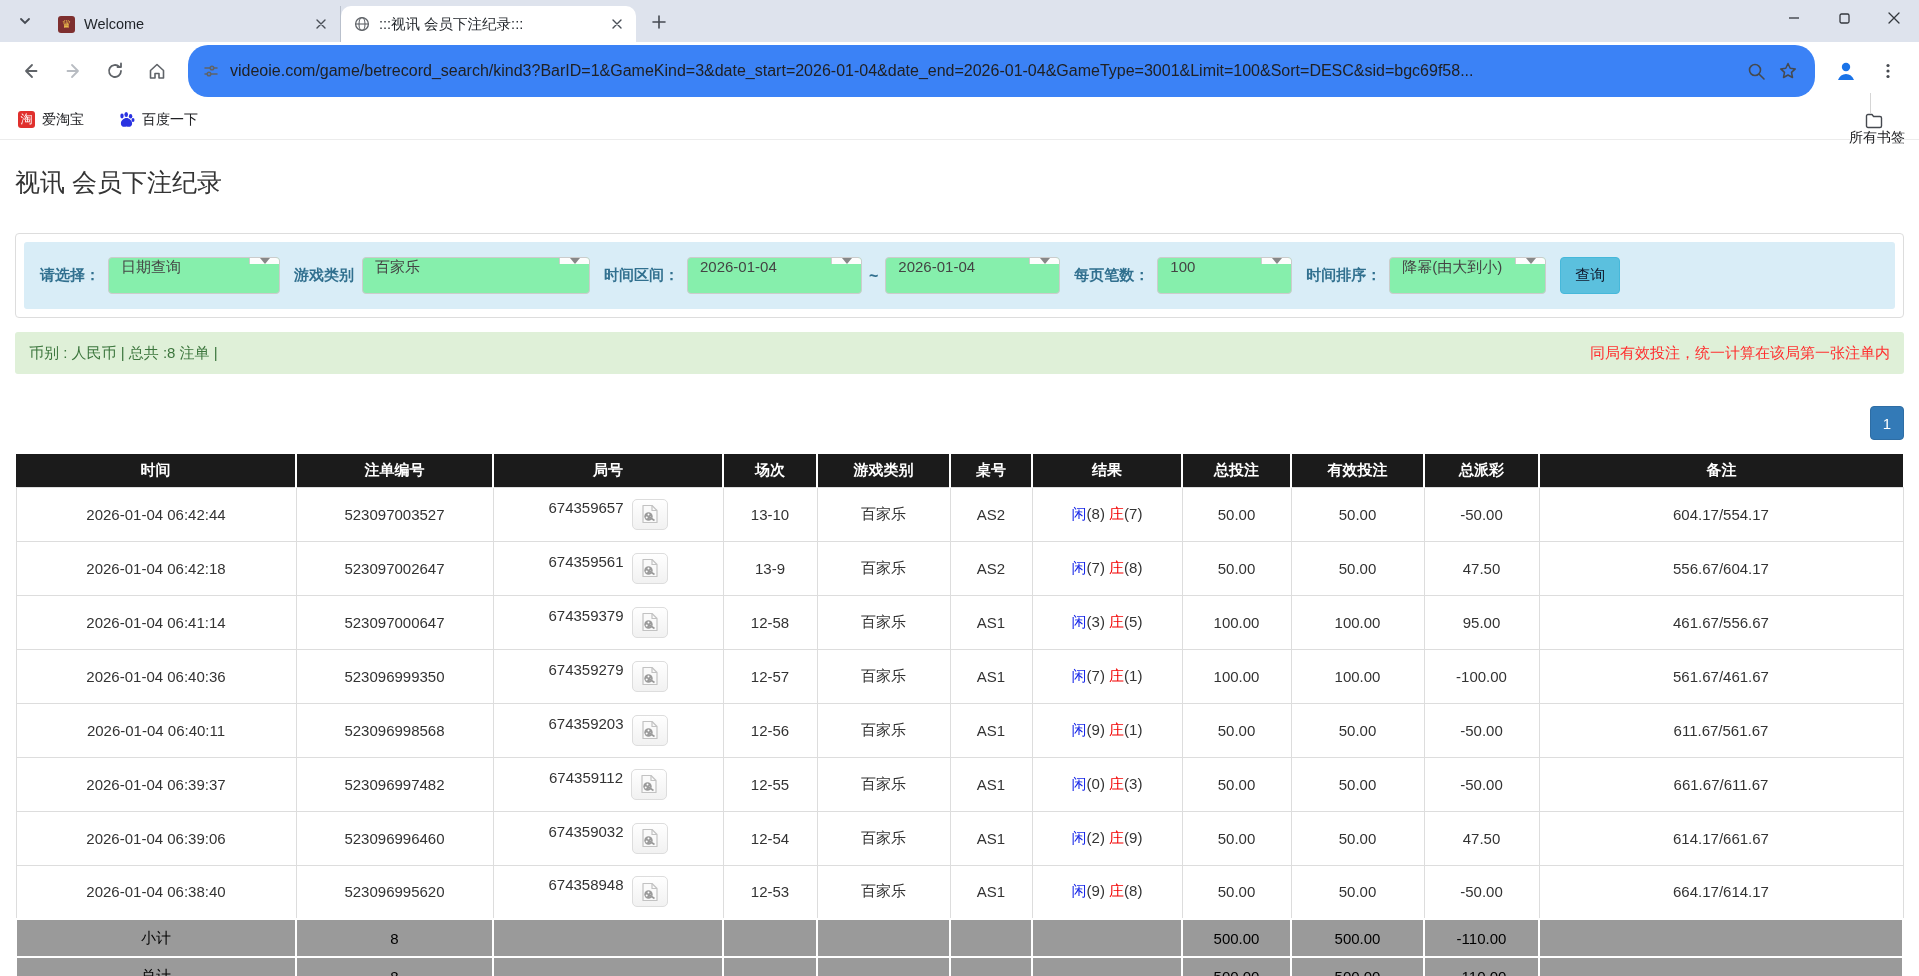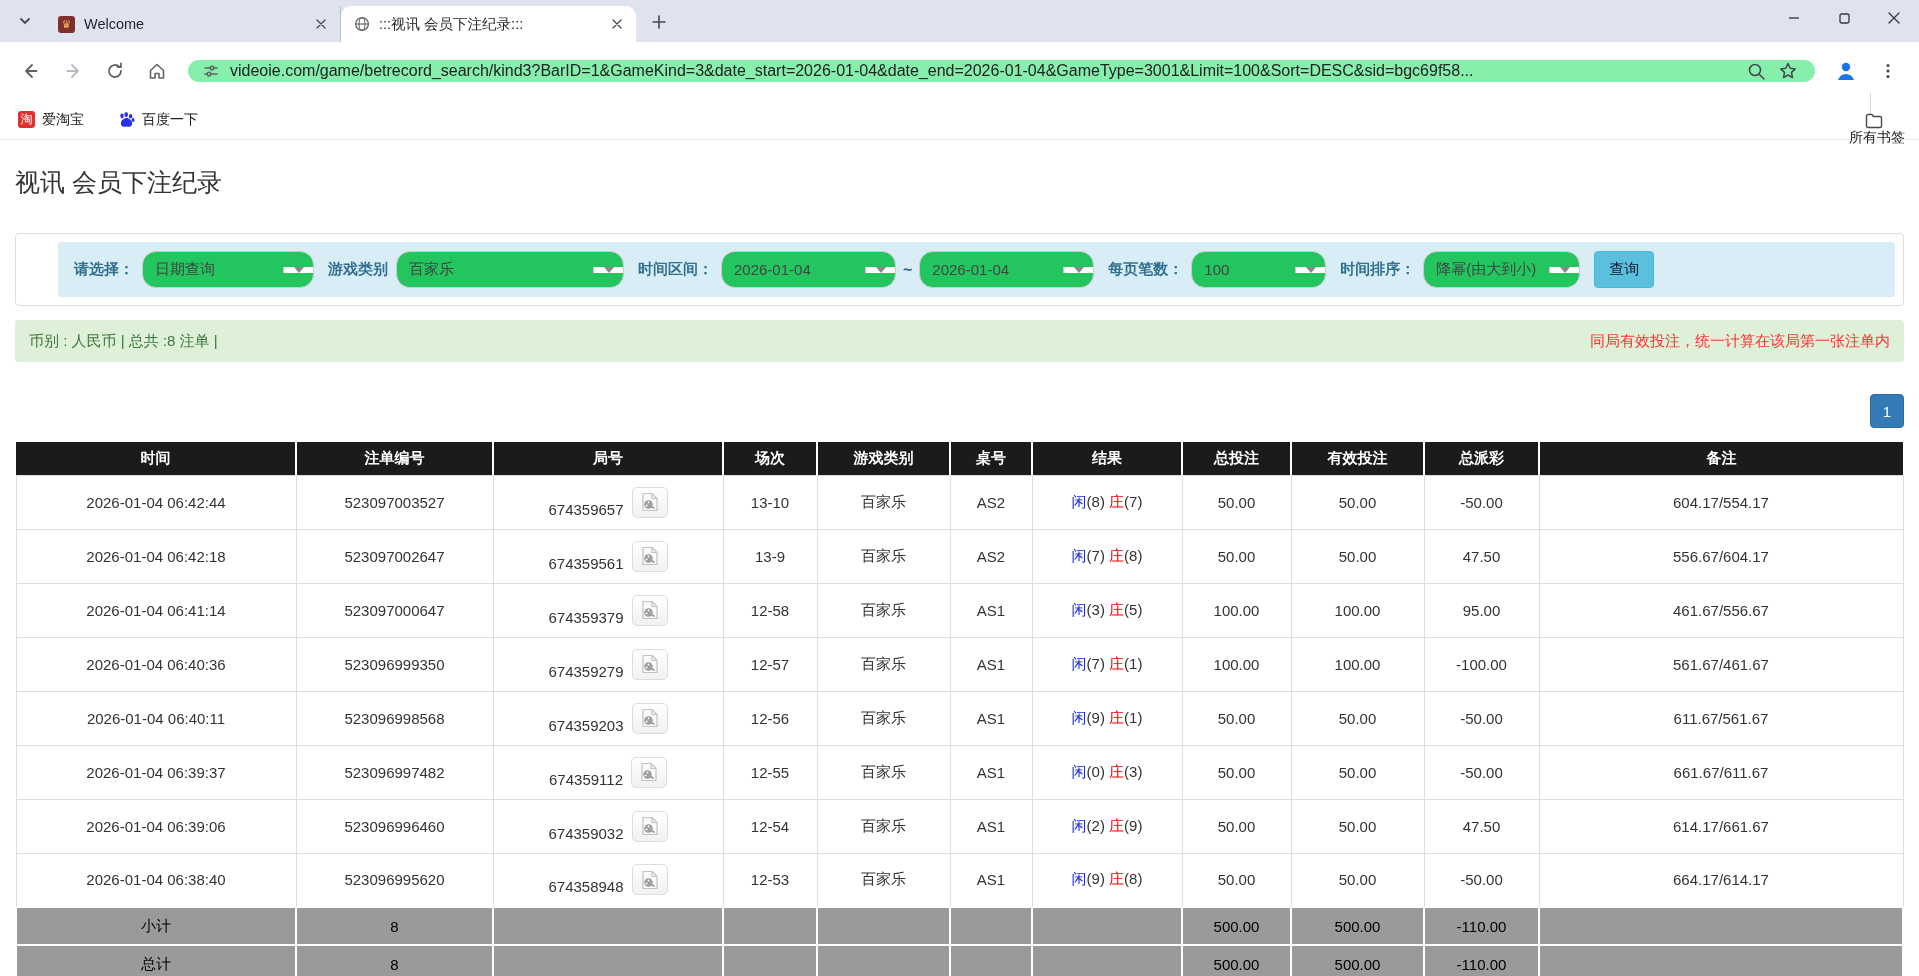--- a/index.html
+++ b/index.html
@@ -15,42 +15,42 @@
   .tab .favicon { width:17px; height:17px; margin-right:9px; flex:0 0 auto; display:flex; align-items:center; justify-content:center; }
   .tab .t-title { flex:1; white-space:nowrap; overflow:hidden; }
   .tab .t-close { width:18px; height:18px; border-radius:50%; display:flex; align-items:center; justify-content:center; }
   .fav-casino { width:17px; height:17px; border-radius:3px; background:#7e2f2f; color:#e7b64c; font-size:11px; line-height:17px; text-align:center; }
   .newtab-btn { width:30px; height:30px; margin:0 0 5px 8px; display:flex; align-items:center; justify-content:center; border-radius:50%; }
   .win-controls { position:absolute; right:0; top:0; height:36px; display:flex; }
   .win-btn { width:50px; height:36px; display:flex; align-items:center; justify-content:center; }
 
   .toolbar { height:58px; background:#fff; display:flex; align-items:center; padding:0 10px; }
   .nav-btn { width:38px; height:38px; border-radius:50%; display:flex; align-items:center; justify-content:center; margin:0 2px; }
-  .omnibox { flex:1; height:22px; background:#86efac; border-radius:20px; margin:0 10px; display:flex; align-items:center; padding:0 14px; min-width:0; }
+  .omnibox { flex:1; height:52px; background:#3b82f6; border-radius:20px; margin:0 10px; display:flex; align-items:center; padding:0 14px; min-width:0; }
   .omni-url { flex:1; font-size:16px; color:#202124; white-space:nowrap; overflow:hidden; margin-left:10px; }
   .omni-ic { width:26px; height:26px; display:flex; align-items:center; justify-content:center; margin-left:6px; flex:0 0 auto; }
   .chrome-right { display:flex; align-items:center; }
 
   .bookmarks { height:40px; background:#fff; display:flex; align-items:center; padding:0 14px; border-bottom:1px solid #ececec; }
   .bm-item { display:flex; align-items:center; font-size:14px; color:#202124; margin-right:26px; height:28px; padding:0 4px; border-radius:6px; }
   .bm-item .bm-ic { margin-right:7px; display:flex; }
   .bm-taobao { width:17px; height:17px; background:#e0302d; border-radius:3px; color:#fff; font-size:12px; line-height:17px; text-align:center; }
   .bm-right { margin-left:auto; display:flex; align-items:center; color:#202124; font-size:14px;flex-direction:column; }
   .bm-sep { width:1px; height:20px; background:#d5d5d5; margin-right:14px; }
   .bm-right .folder { margin-right:7px; display:flex; }
 
   
   .content { padding:0 15px; }
   .page-title { margin:26px 0 34px; font-size:25px; color:#333; font-weight:400; }
 
   .filter-panel { border:1px solid #ddd; border-radius:4px; padding:8px; background:#fff; }
-  .filter-bar { background:#d9edf7; border-radius:3px; padding:9px 12px; display:flex; align-items:center;margin-left:34px; }
+  .filter-bar { background:#d9edf7; border-radius:3px; padding:15px 12px; display:flex; align-items:center; }
   .f-label { color:#31708f; font-weight:bold; font-size:15px; margin:0 8px 0 14px; white-space:nowrap; }
   .f-label:first-child { margin-left:4px; }
-  .sel { background:#22c55e; border:1px solid #ccc; border-radius:14px; height:37px; display:flex; align-items:center; overflow:hidden; }
+  .sel { background:#86efac; border:1px solid #ccc; border-radius:4px; height:37px; display:flex; align-items:flex-start; overflow:hidden; }
   .sel .sel-val { display:flex; align-items:center; padding:0 12px; font-size:15px; color:#444; }
   .sel .sel-caret { width:30px; border-left:1px solid #ccc; display:flex; align-items:center; justify-content:center; background:#fdfdfd; }
   .caret { width:0; height:0; border-left:5px solid transparent; border-right:5px solid transparent; border-top:6px solid #888; }
   .tilde { color:#31708f; font-weight:bold; margin:0 7px; }
   .btn-query { background:#5bc0de; color:#0f172a; border:1px solid #46b8da; border-radius:4px; font-size:15px; padding:8px 14px; margin-left:14px; cursor:pointer; }
 
   .summary-bar { margin-top:14px; background:#dff0d8; border-radius:3px; height:42px; display:flex; align-items:center; justify-content:space-between; padding:0 14px; }
   .summary-left { color:#3c763d; font-size:15px; }
   .summary-right { color:#ff2e2e; font-size:15px; }
 
@@ -60,21 +60,21 @@
   table.bets { width:100%; border-collapse:collapse; table-layout:fixed; }
   table.bets thead th { background:#1b1b1b; color:#fff; font-size:15px; font-weight:bold; height:33px; border-right:2px solid #fff; }
   table.bets thead th:last-child { border-right:none; }
   table.bets tbody td { border:1px solid #ddd; height:54px; text-align:center; font-size:15px; color:#333; background:#fff; }
   table.bets tfoot td { background:#9a9a9a; color:#000000; height:38px; text-align:center; font-size:15px; border:2px solid #fff; }
   .amt-blue { color:#3a6fd8; }
   .r-blue { color:#1626e8; }
   .r-red { color:#f20000; }
   td.neg { color:#ff0000; }
   tfoot td.payout { color:#ff1a1a; }
-  .round-wrap { display:inline-flex; align-items:flex-end; gap:8px; }
+  .round-wrap { display:inline-flex; align-items:flex-start; gap:8px; }
   .video-btn { display:inline-flex; align-items:center; justify-content:center; width:36px; height:31px;
     border:1px solid #ddd; border-radius:5px; background:linear-gradient(#fff,#f1f1f1); cursor:pointer; }
 
   .ic { display:block; }
 </style>
 </head>
 <body>
 
 <div class="tabstrip">
   <div class="tab-search">

